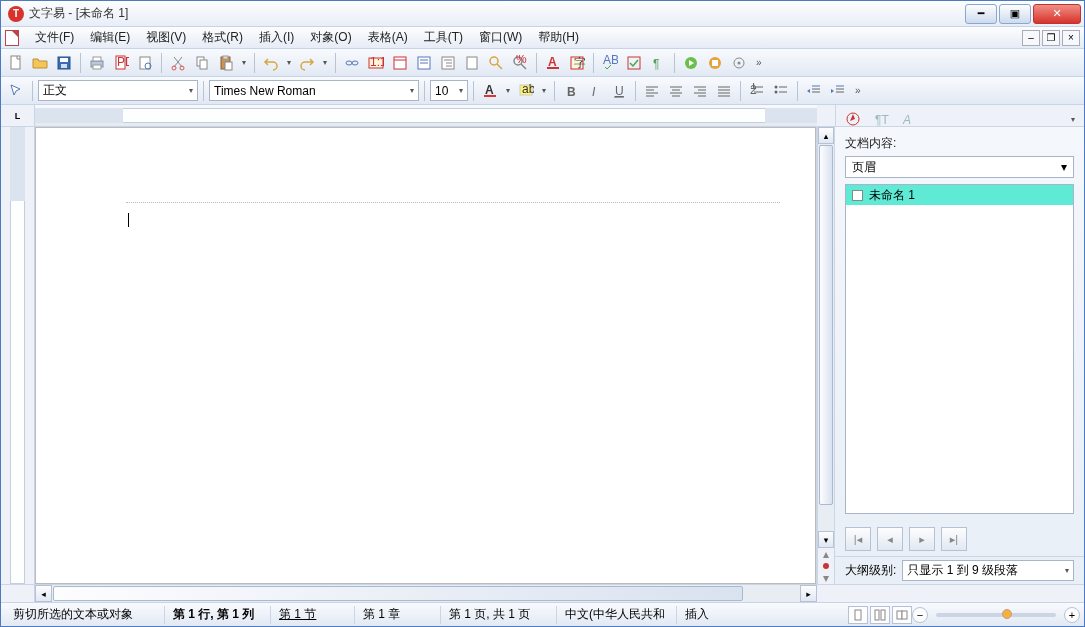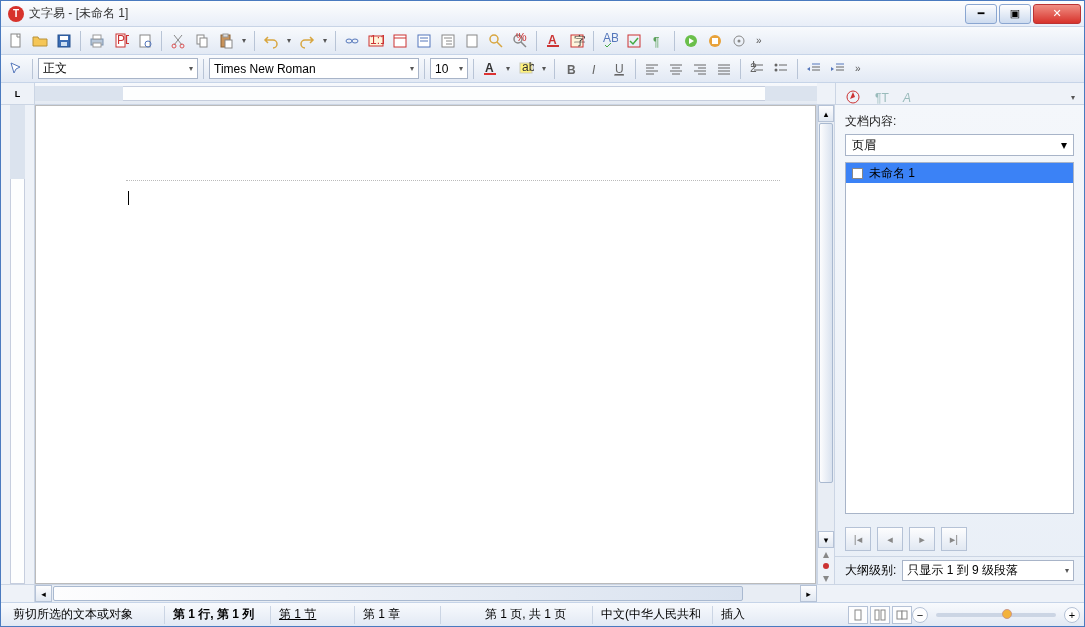--- a/index.html
+++ b/index.html
@@ -69,21 +69,21 @@
 .hscroll-row{height:18px;display:flex;background:#eef2f8;border-top:1px solid #cbd5e4;}
 .hscroll-track{flex:1;background:#e8edf4;display:flex;}
 
 
 .sidebar { width: 249px; background: linear-gradient(#f4f7fb,#e9eff7); display: flex; flex-direction: column; }
 .side-toolbar{height:28px;border-bottom:1px solid #cbd5e4;display:flex;align-items:center;padding:0 6px;gap:6px;}
 .side-body{flex:1;padding:8px 10px;display:flex;flex-direction:column;justify-content:flex-end;}
 .side-label{margin-bottom:4px;color:#222;}
 .side-combo{height:22px;background:#fff;border:1px solid #a8b4c8;display:flex;align-items:center;padding:0 6px;}
 .side-list{flex:1;background:#fff;border:1px solid #a8b4c8;margin-top:6px;overflow:auto;}
-.side-list-item{display:flex;align-items:center;height:20px;padding:0 6px;gap:6px;background:#3b82f6;}
+.side-list-item{display:flex;align-items:center;height:20px;padding:0 6px;gap:6px;background:#5eead4;}
 .side-list-item .chk{width:11px;height:11px;border:1px solid #888;background:#fff;}
 .side-nav{height:34px;display:flex;align-items:center;padding:0 10px;gap:6px;}
 .nav-btn{width:26px;height:24px;border:1px solid #b5c2d6;background:linear-gradient(#fdfdfe,#e1e8f2);display:flex;align-items:center;justify-content:center;font-size:11px;color:#888;}
 .side-bottom{height:28px;border-top:1px solid #cbd5e4;display:flex;align-items:center;padding:0 10px;gap:6px;}
 .side-bottom .combo{flex:1;}
 
 
 .statusbar { height: 24px; background: linear-gradient(#f8fafd,#e2e9f4); border-top: 1px solid #c6d4e8; display: flex; align-items: center; padding: 0 4px; gap: 0; }
 .status-cell { padding: 0 8px; height: 18px; border-right: 1px solid #cbd5e4; display: flex; align-items: center; white-space: nowrap; }
 .view-btn{width:20px;height:18px;border:1px solid #b5c2d6;background:#fdfdfe;display:flex;align-items:center;justify-content:center;margin-left:2px;}
@@ -101,20 +101,38 @@
   <div class="titlebar">
     <div class="app-icon">T</div>
     <div class="title">文字易 - [未命名 1]</div>
     <div class="win-btns">
       <div class="win-btn">━</div>
       <div class="win-btn">▣</div>
       <div class="win-btn close">✕</div>
     </div>
   </div>
 
+  <div class="menubar">
+    <div class="doc-icon"></div>
+    <div class="menu-item">文件(F)</div>
+    <div class="menu-item">编辑(E)</div>
+    <div class="menu-item">视图(V)</div>
+    <div class="menu-item">格式(R)</div>
+    <div class="menu-item">插入(I)</div>
+    <div class="menu-item">对象(O)</div>
+    <div class="menu-item">表格(A)</div>
+    <div class="menu-item">工具(T)</div>
+    <div class="menu-item">窗口(W)</div>
+    <div class="menu-item">帮助(H)</div>
+    <div class="mdi-btns">
+      <div class="mdi-btn">–</div>
+      <div class="mdi-btn">❐</div>
+      <div class="mdi-btn">×</div>
+    </div>
+  </div>
 
   <div class="toolbar">
     <div class="tb-btn">
         <svg class="icon" viewBox="0 0 16 16">
           <rect x="3" y="1" width="9" height="13" fill="#fff" stroke="#888"></rect>
           <path d="M9 1v3h3" fill="none" stroke="#888"></path>
         </svg>
       </div>
     <div class="tb-btn">
         <svg class="icon" viewBox="0 0 16 16">
@@ -651,21 +669,21 @@
     <div class="scroll-btn" style="width:17px;">▸</div>
     <div style="width:18px;"></div>
     <div style="width:249px;"></div>
   </div>
 
   <div class="statusbar">
     <div class="status-cell" style="width:160px;">剪切所选的文本或对象</div>
     <div class="status-cell" style="width:106px;font-weight:bold;">第 1 行, 第 1 列</div>
     <div class="status-cell" style="width:84px;text-decoration:underline;">第 1 节</div>
     <div class="status-cell" style="width:86px;">第 1 章</div>
-    <div class="status-cell" style="width:116px;margin-left:36px;">第 1 页, 共 1 页</div>
+    <div class="status-cell" style="width:116px;">第 1 页, 共 1 页</div>
     <div class="status-cell" style="width:120px;">中文(中华人民共和</div>
     <div class="status-cell" style="width:66px;border-right:none">插入</div>
     <div style="flex:1"></div>
     <div class="view-btn">
         <svg width="12" height="12" viewBox="0 0 12 12">
           <rect x="3" y="1" width="6" height="10" fill="#fff" stroke="#888"></rect>
         </svg>
       </div>
     <div class="view-btn">
         <svg width="12" height="12" viewBox="0 0 12 12">

